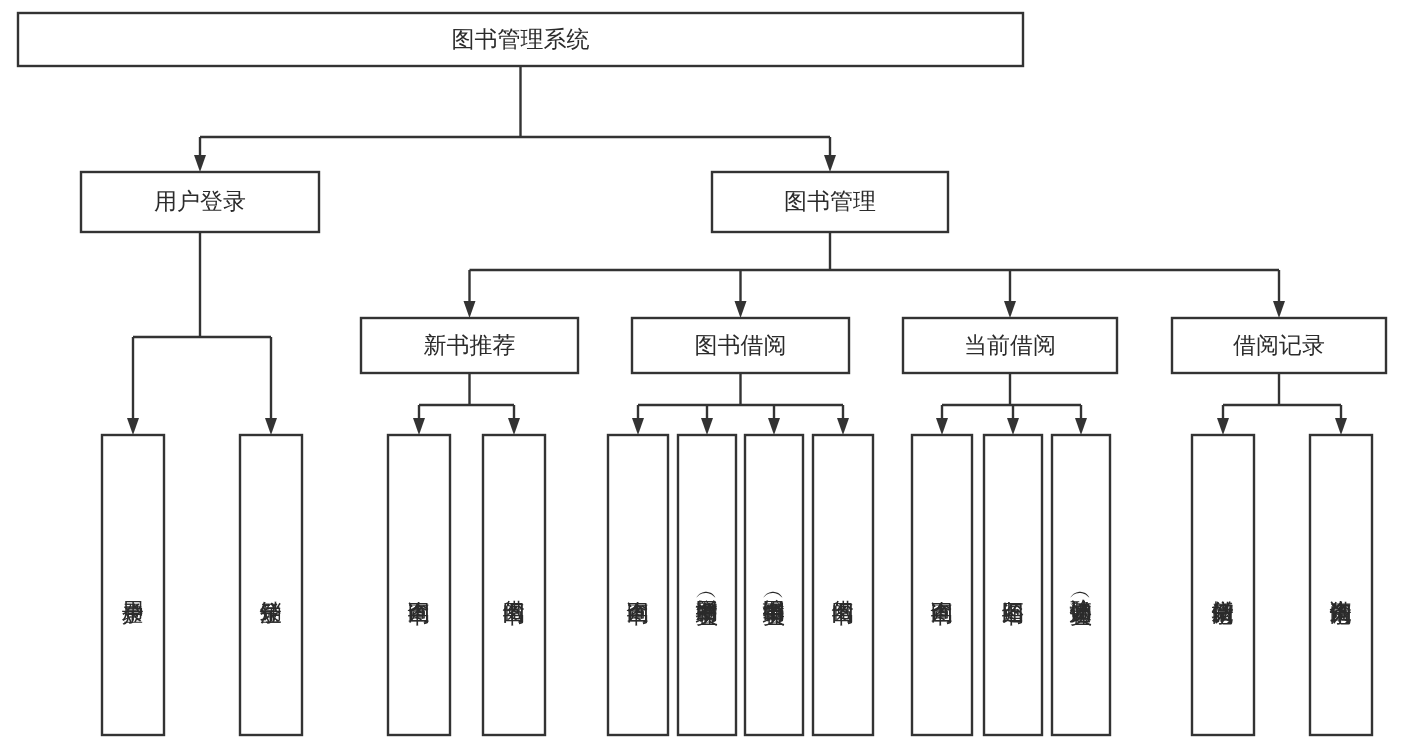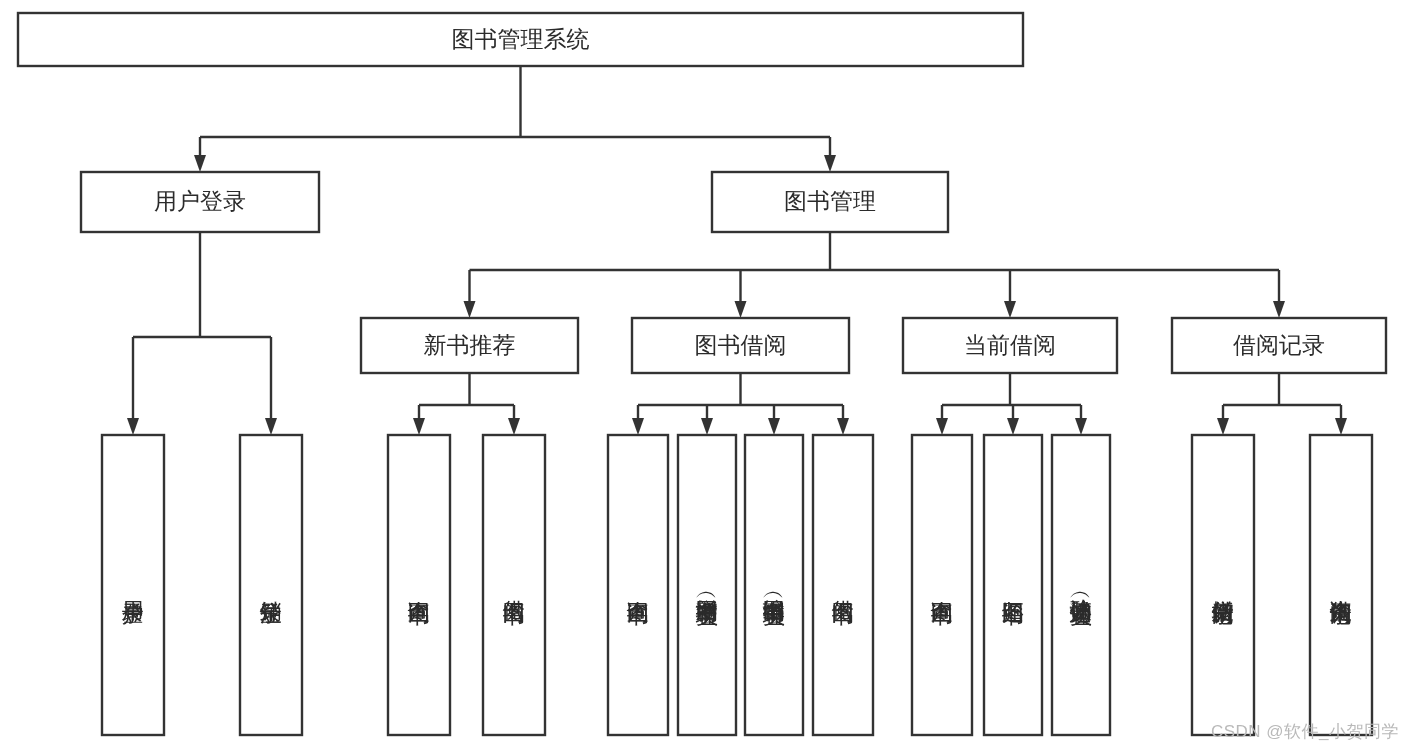--- a/index.html
+++ b/index.html
@@ -181,14 +181,13 @@
       <div class="node-label-v" style="left: 678px; width: 58px; top: 441px; height: 288px; display: flex; align-items: center; justify-content: center;">新增图书（管理员）</div>
       <div class="node-label-v" style="left: 745px; width: 58px; top: 441px; height: 288px; display: flex; align-items: center; justify-content: center;">编辑图书（管理员）</div>
       <div class="node-label-v" style="left: 813px; width: 60px; top: 441px; height: 288px; display: flex; align-items: center; justify-content: center;">借阅图书</div>
       <div class="node-label-v" style="left: 912px; width: 60px; top: 441px; height: 288px; display: flex; align-items: center; justify-content: center;">查询图书</div>
       <div class="node-label-v" style="left: 984px; width: 58px; top: 441px; height: 288px; display: flex; align-items: center; justify-content: center;">归还图书</div>
       <div class="node-label-v" style="left: 1052px; width: 58px; top: 441px; height: 288px; display: flex; align-items: center; justify-content: center;">确认归还（管理员）</div>
       <div class="node-label-v" style="left: 1192px; width: 62px; top: 441px; height: 288px; display: flex; align-items: center; justify-content: center;">新增借阅记录</div>
       <div class="node-label-v" style="left: 1310px; width: 62px; top: 441px; height: 288px; display: flex; align-items: center; justify-content: center;">查询借阅记录</div>
     </div>
 
-  <div class="watermark">CSDN @软件_小贺同学</div>
 </div>
 
 </body></html>

